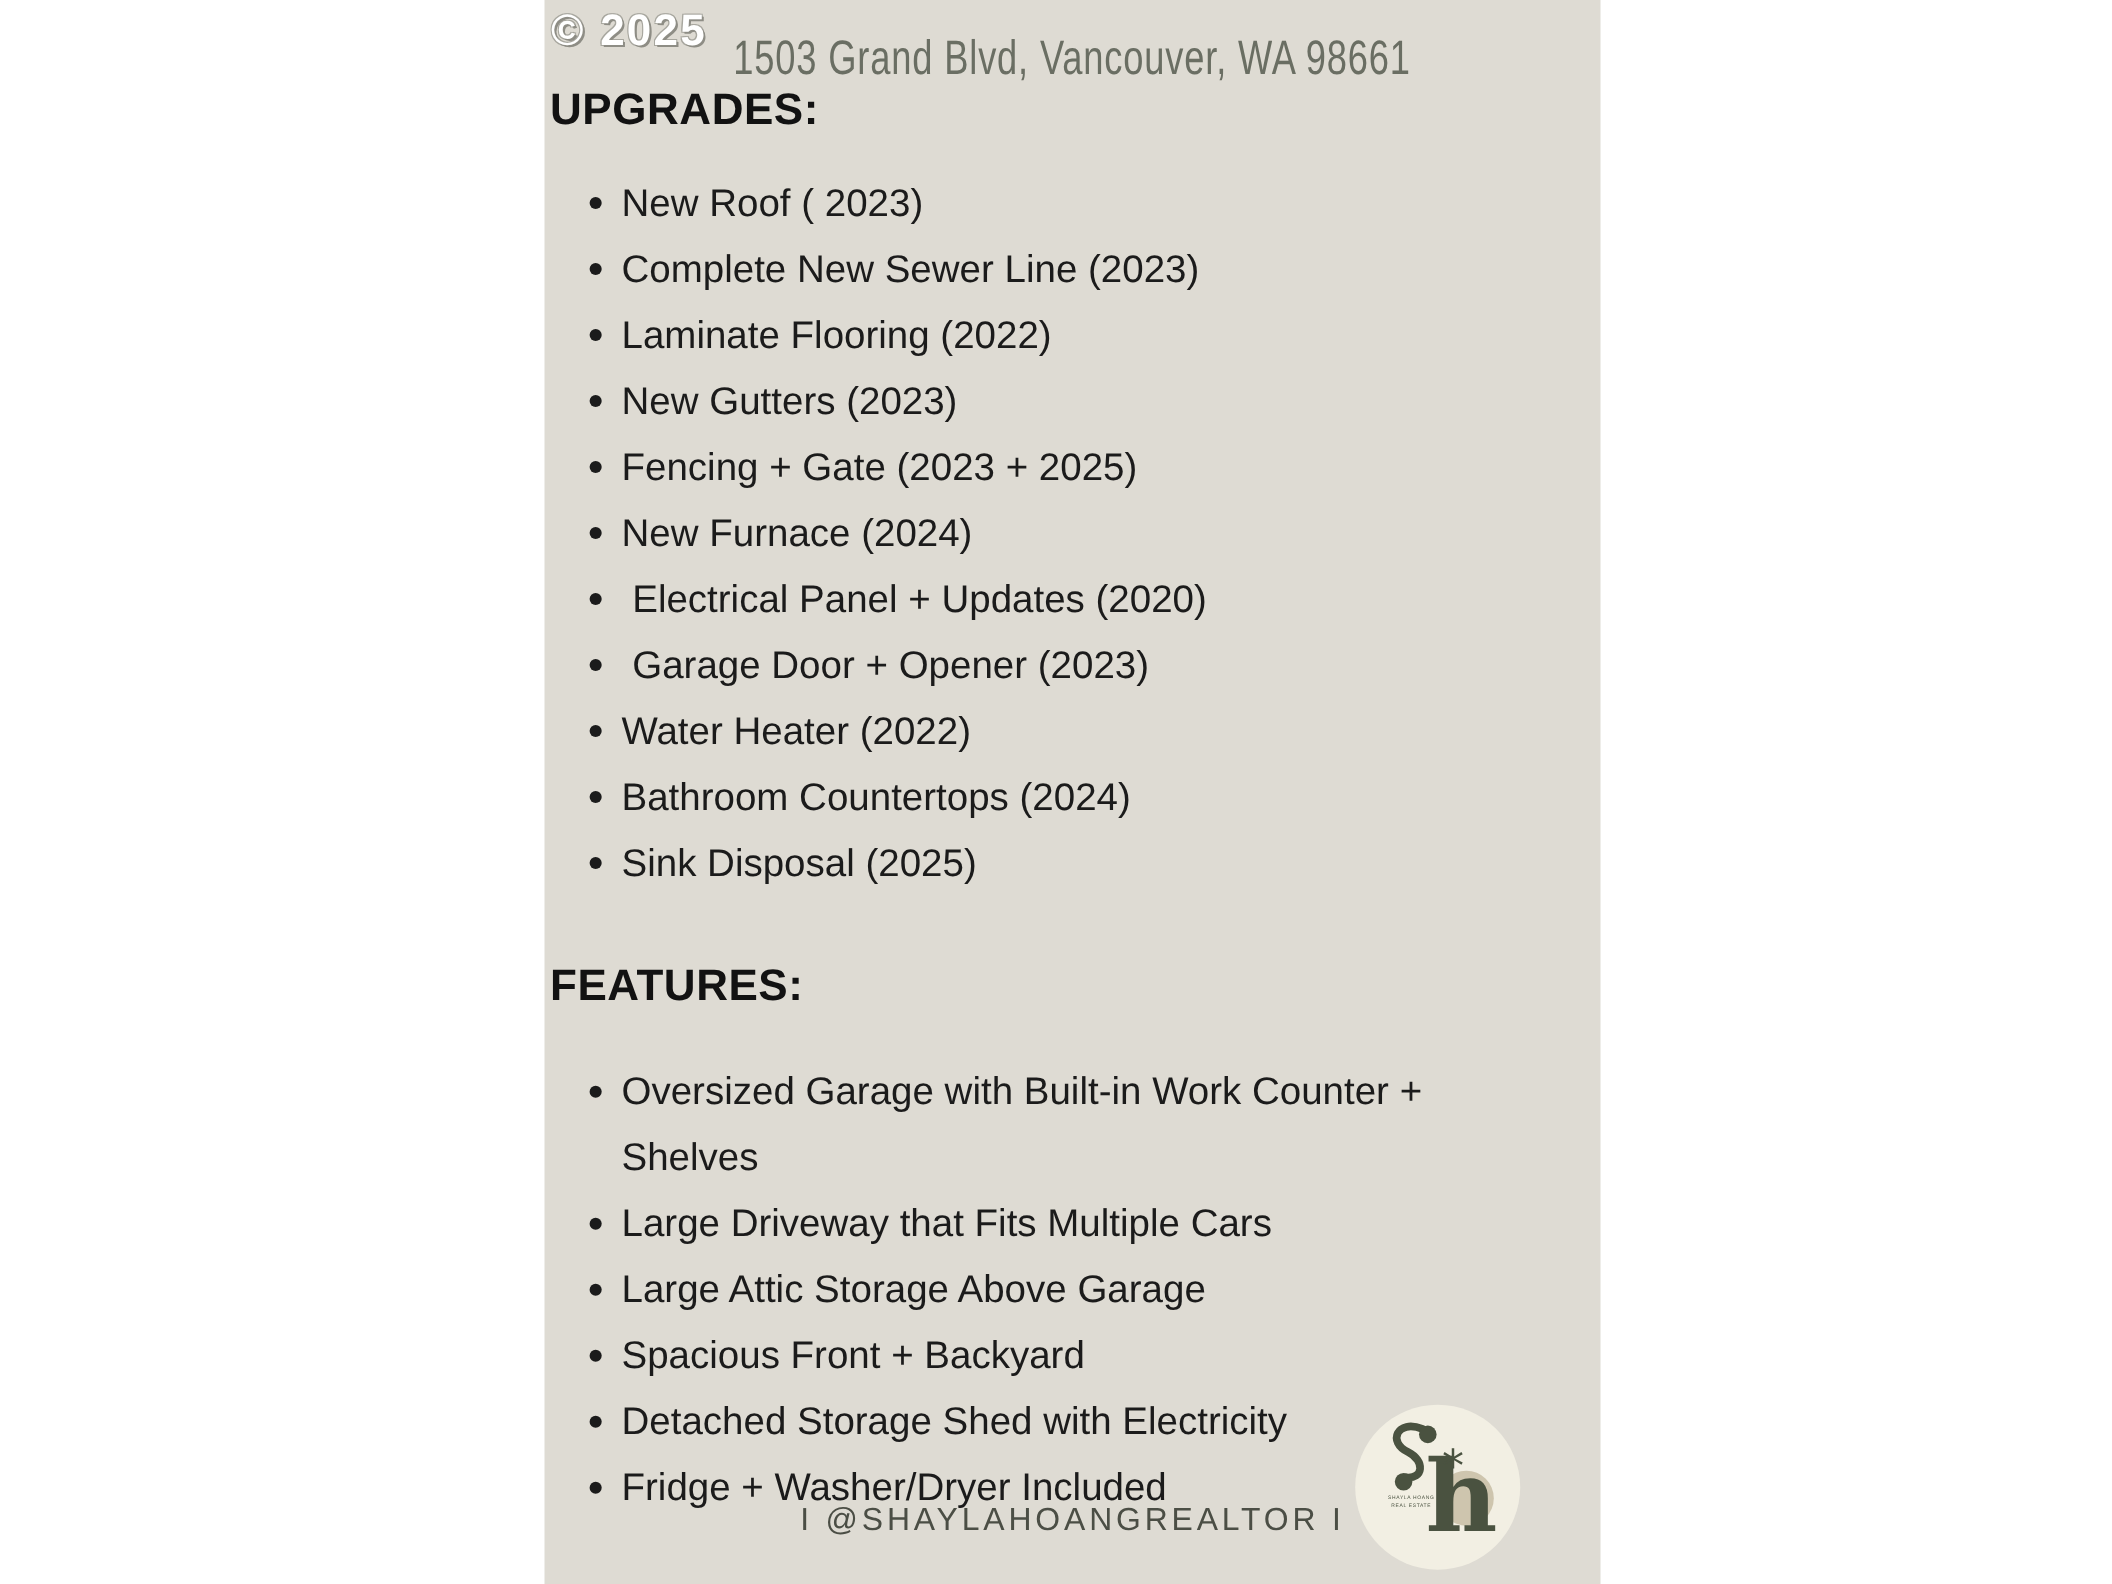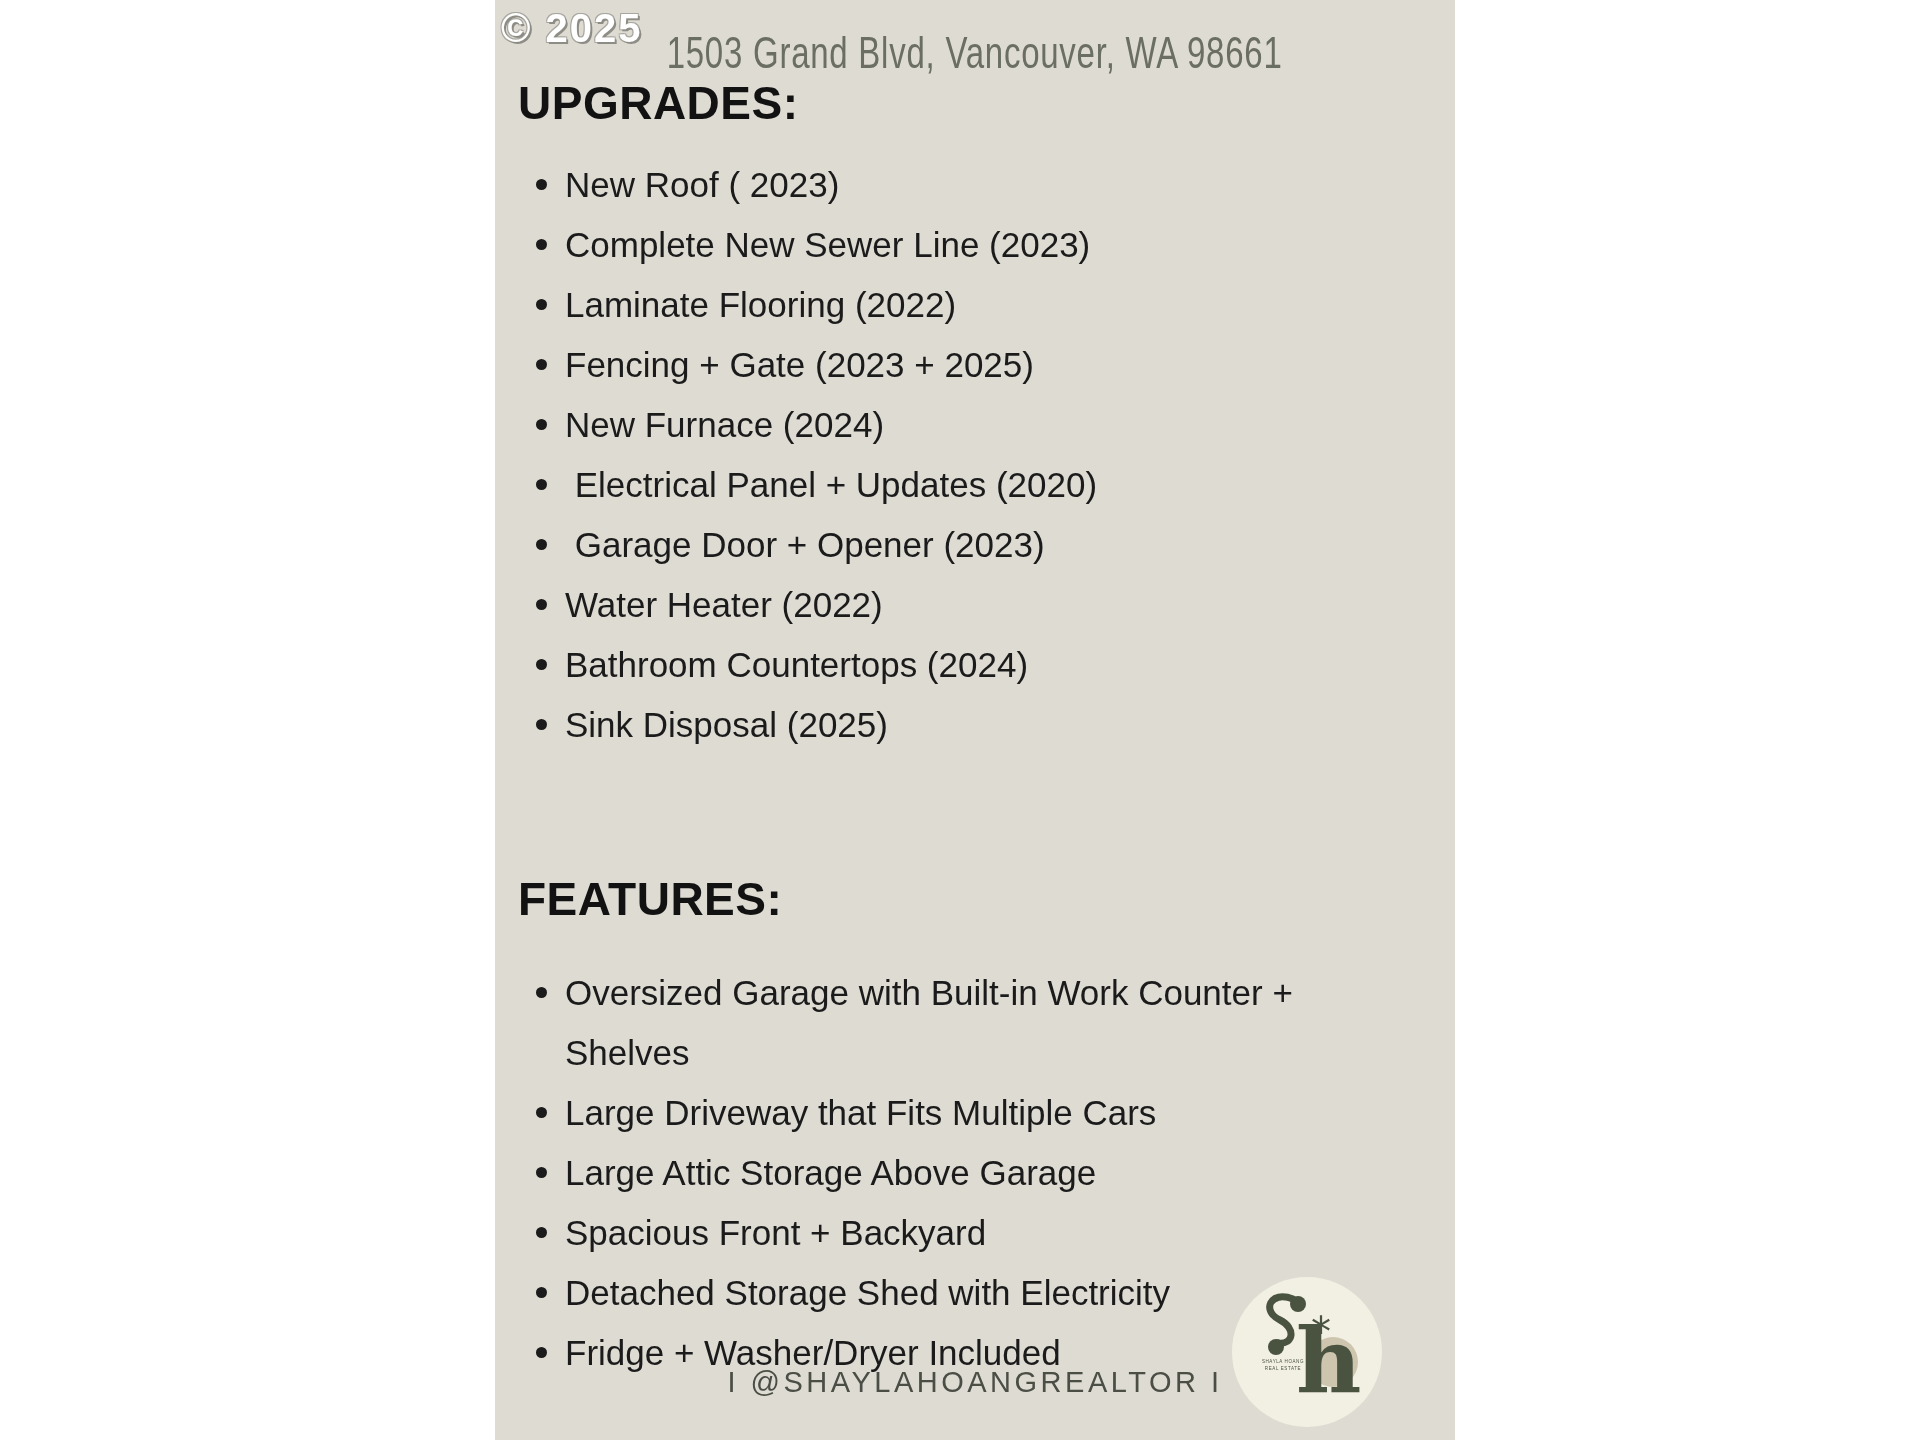--- a/index.html
+++ b/index.html
@@ -40,22 +40,22 @@
     display:inline-block;
     transform:scaleX(0.75);
     transform-origin:50% 50%;
     font-size:44px;
     color:#6a6e63;
     letter-spacing:1px;
     white-space:nowrap;
   }
   .section-heading{
     position:absolute;
-    left:23px;
-    font-size:46px;
+    left:5px;
+    font-size:40px;
     line-height:1.1;
     font-weight:700;
     color:#121212;
     letter-spacing:0.5px;
   }
   .h-upgrades{top:78px;}
   .h-features{top:874px;}
   ul.bullet-list{
     position:absolute;
     left:23px;right:40px;
@@ -108,20 +108,21 @@
   <div class="address-row">
     <span>1503 Grand Blvd, Vancouver, WA 98661</span>
   </div>
 
   <div class="section-heading h-upgrades">UPGRADES:</div>
 
   <ul class="bullet-list list-upgrades">
     <li>New Roof ( 2023)</li>
     <li>Complete New Sewer Line (2023)</li>
     <li>Laminate Flooring (2022)</li>
+    <li>New Gutters (2023)</li>
     <li>Fencing + Gate (2023 + 2025)</li>
     <li>New Furnace (2024)</li>
     <li>&nbsp;Electrical Panel + Updates (2020)</li>
     <li>&nbsp;Garage Door + Opener (2023)</li>
     <li>Water Heater (2022)</li>
     <li>Bathroom Countertops (2024)</li>
     <li>Sink Disposal (2025)</li>
   </ul>
 
   <div class="section-heading h-features">FEATURES:</div>

